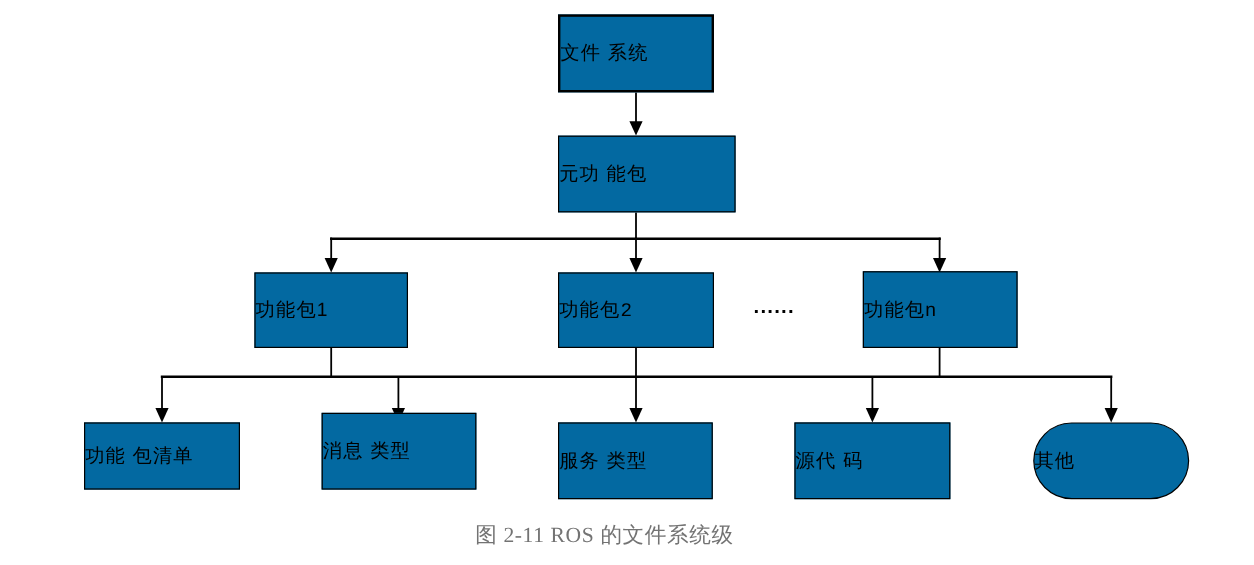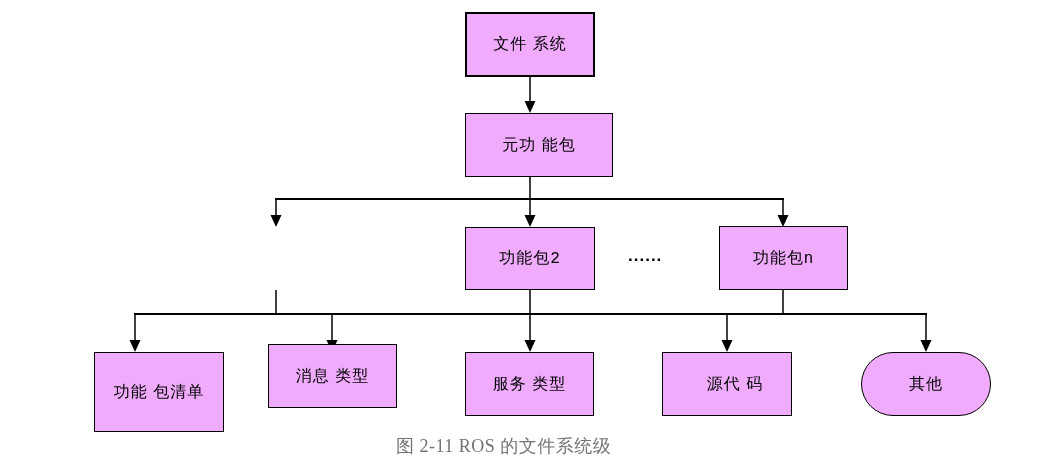--- a/index.html
+++ b/index.html
@@ -13,40 +13,40 @@
   }
   .connector-layer {
     position: absolute;
     left: 0; top: 0;
     width: 1045px; height: 471px;
   }
   .node {
     position: absolute;
     box-sizing: border-box;
     border: 1.5px solid #000000;
-    background: #f0abfc;
+    background: #0369a1;
     display: flex;
     align-items: center;
-    justify-content: center;
+    justify-content: flex-start;
     font-size: 16px;
     color: #000000;
     letter-spacing: 1px;
     white-space: pre;
   }
   .node.root { border-width: 2.5px; }
 
   .n-filesystem { left: 465px; top: 12px;  width: 130px; height: 65px; }
   .n-metapackage{ left: 465px; top: 113px; width: 148px; height: 64px; }
   .n-package1   { left: 212px; top: 227px; width: 128px; height: 63px; }
   .n-package2   { left: 465px; top: 227px; width: 130px; height: 63px; font-family: Liberation Mono, monospace; }
   .n-packagen   { left: 719px; top: 226px; width: 129px; height: 64px; }
-  .n-manifest   { left: 70px;  top: 352px; width: 130px; height: 80px; margin-left: 24px; }
+  .n-manifest   { left: 70px;  top: 352px; width: 130px; height: 56px; }
   .n-message    { left: 268px; top: 344px; width: 129px; height: 64px; }
   .n-service    { left: 465px; top: 352px; width: 129px; height: 64px; }
-  .n-source     { left: 662px; top: 352px; width: 130px; height: 64px; padding-left: 16px; }
+  .n-source     { left: 662px; top: 352px; width: 130px; height: 64px; }
   .n-other      { left: 861px; top: 352px; width: 130px; height: 64px; border-radius: 32px; }
 
   .ellipsis {
     position: absolute;
     left: 628px; top: 244px;
     width: 48px; height: 24px;
     font-size: 17px;
     font-weight: bold;
     letter-spacing: 1px;
     color: #000000;
@@ -100,20 +100,23 @@
       <polygon points="926,352 920.5,340 931.5,340" stroke="none"></polygon>
     </g>
   </svg>
 
   <div class="node root n-filesystem">
     <span>文件 系统</span>
   </div>
   <div class="node n-metapackage">
     <span>元功 能包</span>
   </div>
+  <div class="node n-package1">
+    <span>功能包1</span>
+  </div>
   <div class="node n-package2">
     <span>功能包2</span>
   </div>
   <div class="node n-packagen">
     <span>功能包n</span>
   </div>
   <div class="ellipsis">......</div>
 
   <div class="node n-manifest">
     <span>功能 包清单</span>

